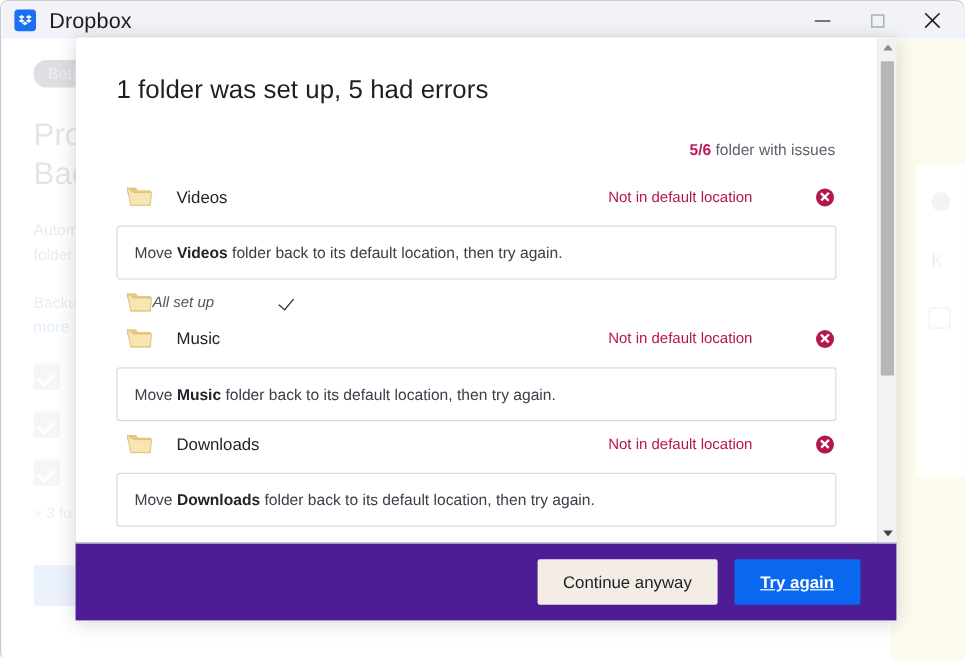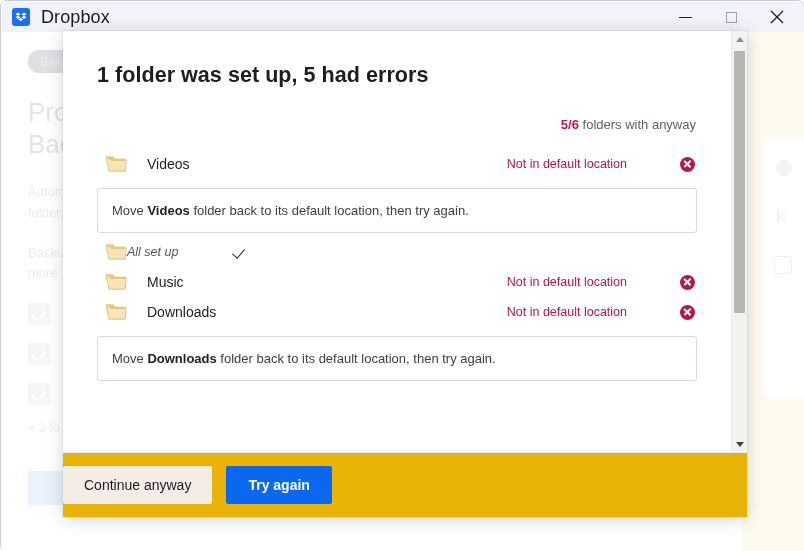--- a/index.html
+++ b/index.html
@@ -113,21 +113,21 @@
   }
   .dlg-body {
     position: relative; flex: 0 0 auto; height: 421px; overflow: hidden;
     padding: 0; box-sizing: border-box;
   }
   .dlg-inner {
     position: absolute; left: 0; top: 0; right: 0; bottom: 0;
     padding: 32px 50px 0 34px; box-sizing: border-box;
   }
   .dlg-title {
-    font-size: 21.5px; color: #1c1e24; font-weight: 700; letter-spacing: .05px;
+    font-size: 21.5px; color: #1c1e24; font-weight: 400; letter-spacing: .05px;
     margin: 0 0 0 0;
   }
   .issues-line {
     text-align: right; font-size: 13px; color: #5d626c; margin-top: 29px; padding-right: 1px;
   }
   .issues-count { font-weight: bold; color: #be185d; }
 
   .folder-list { margin-top: 17px; }
   .folder-row {
     display: flex; align-items: center; height: 30px; padding: 0 2px 0 8px;
@@ -179,33 +179,33 @@
   }
   .sb-up i { border-bottom: 5px solid #8d8d8d; }
   .sb-down i { border-top: 5px solid #404040; }
   .sb-thumb {
     position: absolute; left: 2px; top: 20px; width: 11px; height: 262px;
     background: #b6b6b6; border-radius: 1px;
   }
 
   
   .dlg-footer {
-    flex: 1 1 auto; border-top: 1px solid #ececec; background: #eab308;
-    display: flex; align-items: center; 
-    box-sizing: border-box;
+    flex: 1 1 auto; border-top: 1px solid #ececec; background: #4c1d95;
+    display: flex; align-items: center; justify-content: flex-end;
+    padding-right: 30px; box-sizing: border-box;
   }
   .btn {
     font-family: "Liberation Sans", sans-serif; border: none; cursor: pointer;
     font-size: 14px; border-radius: 2px;
   }
   .btn-secondary {
     background: #f4ede5; color: #1c1e24; padding: 11px 21px; margin-right: 14px;
   }
   .btn-primary {
-    background: #0a68f0; color: #ffffff; font-weight: bold; padding: 11px 22px;
+    background: #0a68f0; color: #ffffff; font-weight: bold; padding: 11px 22px; text-decoration: underline;
   }
 </style>
 </head>
 <body>
 
 <div id="root">
 
   <div class="win-frame">
 
     <div class="bg-content">
@@ -267,21 +267,21 @@
 
     <div class="dialog">
 
       <div class="dlg-body">
         <div class="dlg-inner">
 
           <h1 class="dlg-title">1 folder was set up, 5 had errors</h1>
 
           <div class="issues-line">
             <span class="issues-count">5/6</span>
-            <span>folders with anyway</span>
+            <span>folder with issues</span>
           </div>
 
           <div class="folder-list">
               <div class="folder-row">
                 <span class="folder-ico"><svg width="22" height="20" viewBox="0 0 22 20" aria-hidden="true">
                     <path d="M1 2.5h7.2l1.6 2.2H20a1 1 0 0 1 1 1v11a1 1 0 0 1-1 1H3.8z" fill="#f0d694"></path>
                     <path d="M1 2.5h7.2l1.6 2.2H20a1 1 0 0 1 1 1v1.4H1z" fill="#e8c977"></path>
                     <path d="M1 2.5l3 14.5h16l1.4-10.6H6.4z" fill="#f7e6b4"></path>
                     <path d="M1 2.5l3 14.5h16l1.4-10.6H6.4z" fill="none" stroke="#d9bf7e" stroke-width=".7"></path>
                   </svg></span>
@@ -310,20 +310,21 @@
                     <path d="M1 2.5h7.2l1.6 2.2H20a1 1 0 0 1 1 1v1.4H1z" fill="#e8c977"></path>
                     <path d="M1 2.5l3 14.5h16l1.4-10.6H6.4z" fill="#f7e6b4"></path>
                     <path d="M1 2.5l3 14.5h16l1.4-10.6H6.4z" fill="none" stroke="#d9bf7e" stroke-width=".7"></path>
                   </svg></span>
                 <span class="folder-name">Music</span>
                 <span class="status status-err">
                   <span>Not in default location</span>
                   <span class="badge-x"></span>
                 </span>
               </div>
+              <div class="msg-box"><span>Move </span><b>Music</b><span> folder back to its default location, then try again.</span></div>
               <div class="folder-row">
                 <span class="folder-ico"><svg width="22" height="20" viewBox="0 0 22 20" aria-hidden="true">
                     <path d="M1 2.5h7.2l1.6 2.2H20a1 1 0 0 1 1 1v11a1 1 0 0 1-1 1H3.8z" fill="#f0d694"></path>
                     <path d="M1 2.5h7.2l1.6 2.2H20a1 1 0 0 1 1 1v1.4H1z" fill="#e8c977"></path>
                     <path d="M1 2.5l3 14.5h16l1.4-10.6H6.4z" fill="#f7e6b4"></path>
                     <path d="M1 2.5l3 14.5h16l1.4-10.6H6.4z" fill="none" stroke="#d9bf7e" stroke-width=".7"></path>
                   </svg></span>
                 <span class="folder-name">Downloads</span>
                 <span class="status status-err">
                   <span>Not in default location</span>

